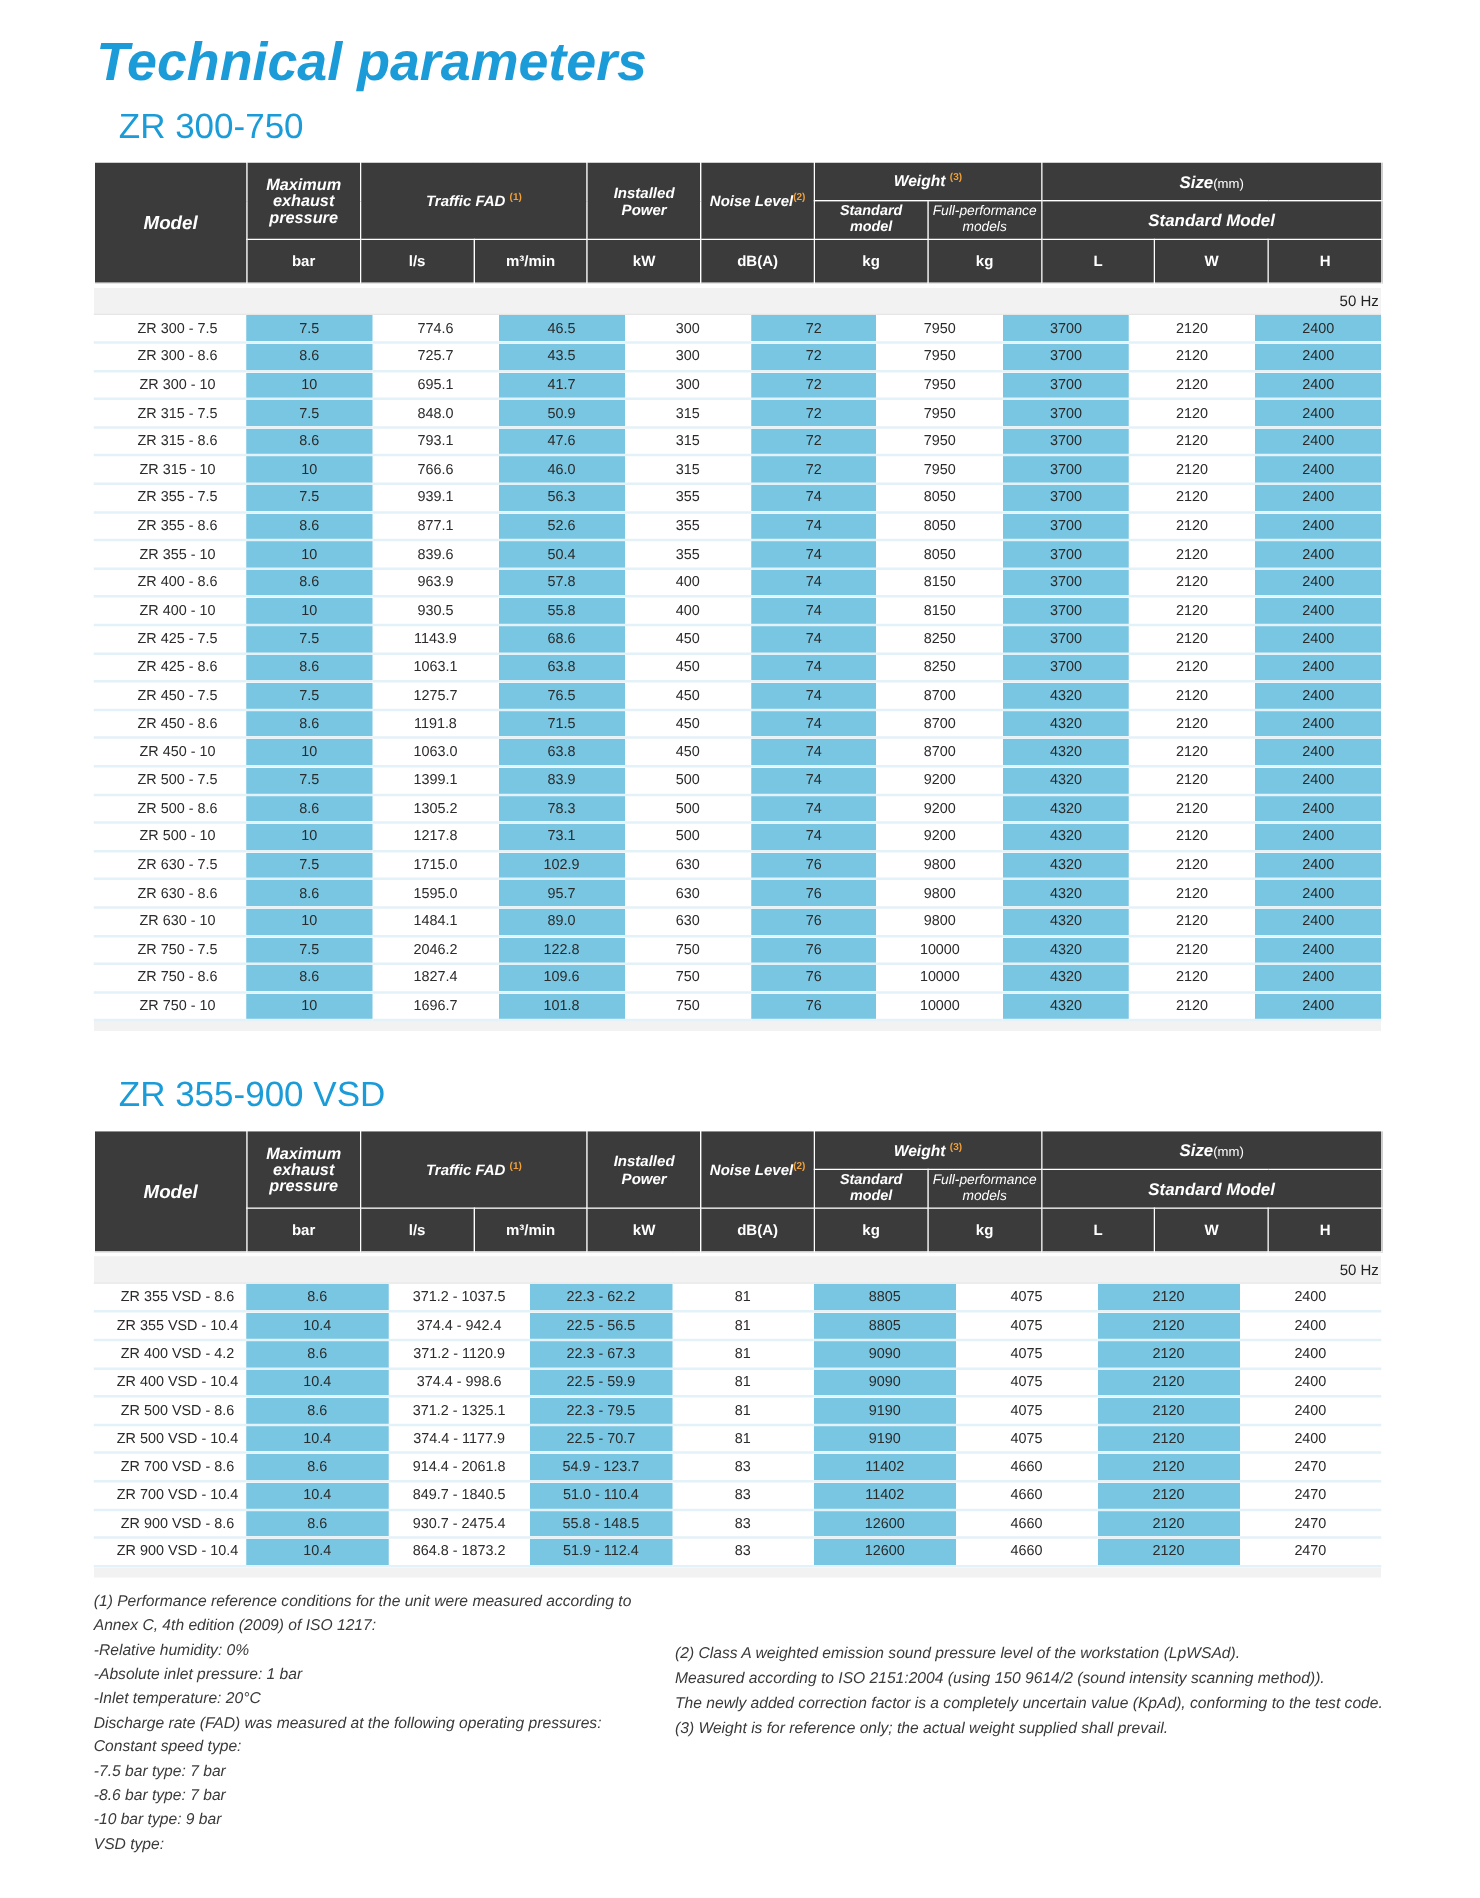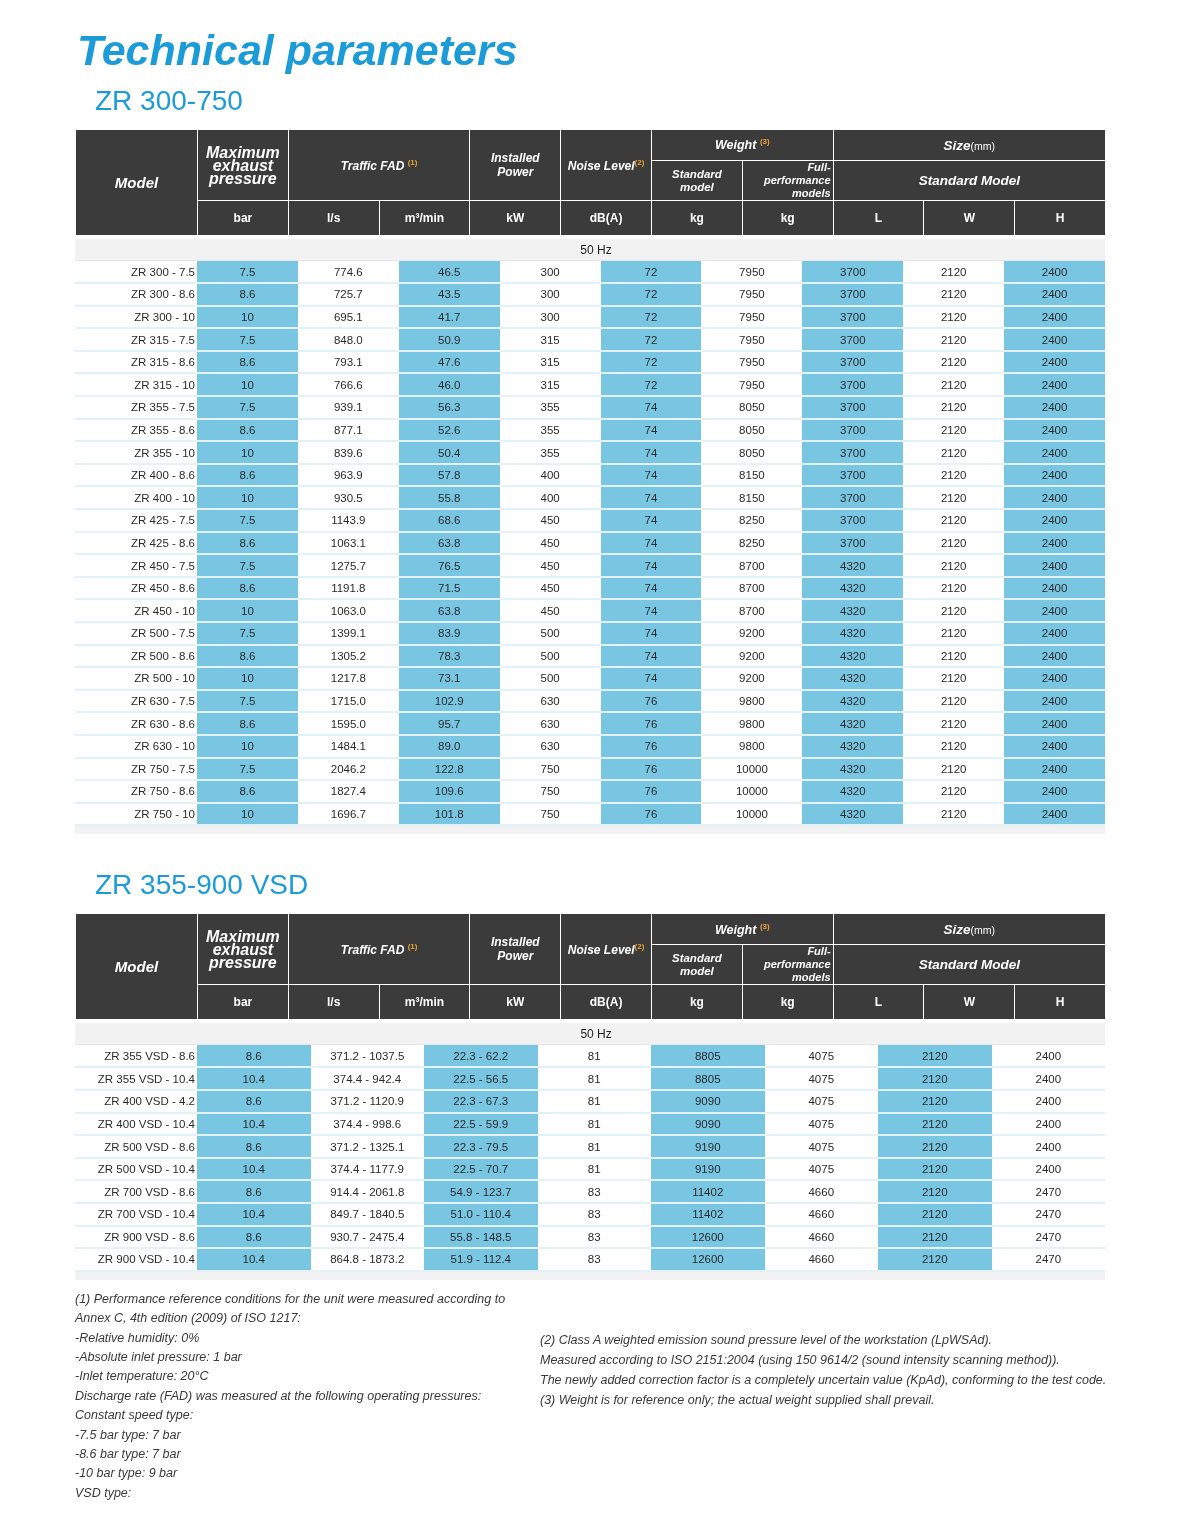--- a/index.html
+++ b/index.html
@@ -25,41 +25,41 @@
 
   
   .hdr-table th{
     background:#3b3b3b;color:#ffffff;border:1px solid #ffffff;
     font-style:italic;font-weight:bold;padding:0 2px;vertical-align:middle;text-align:center;
   }
   .hdr-table tr.h1 th{height:30px;}
   .hdr-table tr.h2 th{height:30px;}
   .hdr-table tr.h3 th{height:34px;font-style:normal;font-weight:bold;font-size:12px;}
   th.model-h{font-size:15px;}
-  th.maxp-h{font-size:16px;line-height:13px;font-style:italic;}
+  th.maxp-h{font-size:13px;line-height:13px;font-style:italic;}
   th.fad-h, th.power-h, th.noise-h{font-size:12px;}
   th.weight-h{font-size:12.5px;}
   th.size-h{font-size:13.5px;}
   th.wsub-h{font-size:11.5px;line-height:13px;font-weight:bold;}
-  th.wsub2-h{font-size:11px;line-height:13px;font-weight:bold;text-align:right;}
+  th.wsub2-h{font-size:11px;line-height:13px;font-weight:normal;}
   th.sizestd-h{font-size:13.5px;}
   sup.fnref{color:#f0a13a;font-size:8px;font-style:normal;}
   .mm{font-size:10.5px;font-style:normal;font-weight:normal;}
 
   
   .body-table td{
     height:22.6px;box-sizing:border-box;border-bottom:2px solid #e3f1f8;
     text-align:center;font-size:11.5px;color:#2b2b2b;padding:0 2px;
     overflow:hidden;white-space:nowrap;
   }
-  .body-table td.model{text-align:right;padding-left:14px;margin-top:27px;}
+  .body-table td.model{text-align:center;padding-left:14px;margin-top:27px;}
   .body-table td.blue{background:#79c6e3;}
   .body-table tr.freq-row td{
     background:#f2f2f2;border-bottom:1px solid #e6e6e6;border-top:3px solid #ffffff;
-    text-align:center;padding-left:14px;font-size:12px;height:23px;color:#222;
+    text-align:right;padding-left:14px;font-size:12px;height:23px;color:#222;
   }
   .body-table tr.strip-row td{
     background:#f2f2f2;height:9px;border-bottom:none;border-top:2px solid #ffffff;
   }
 
   
   .footnotes{display:flex;margin-top:10px;font-style:italic;color:#3a3a3a;}
   .fn-col{font-size:12.5px;line-height:19.4px;}
   .fn-left{width:465px;flex-shrink:0;}
   .fn-right{flex:1;padding-top:40px;line-height:20px;}

